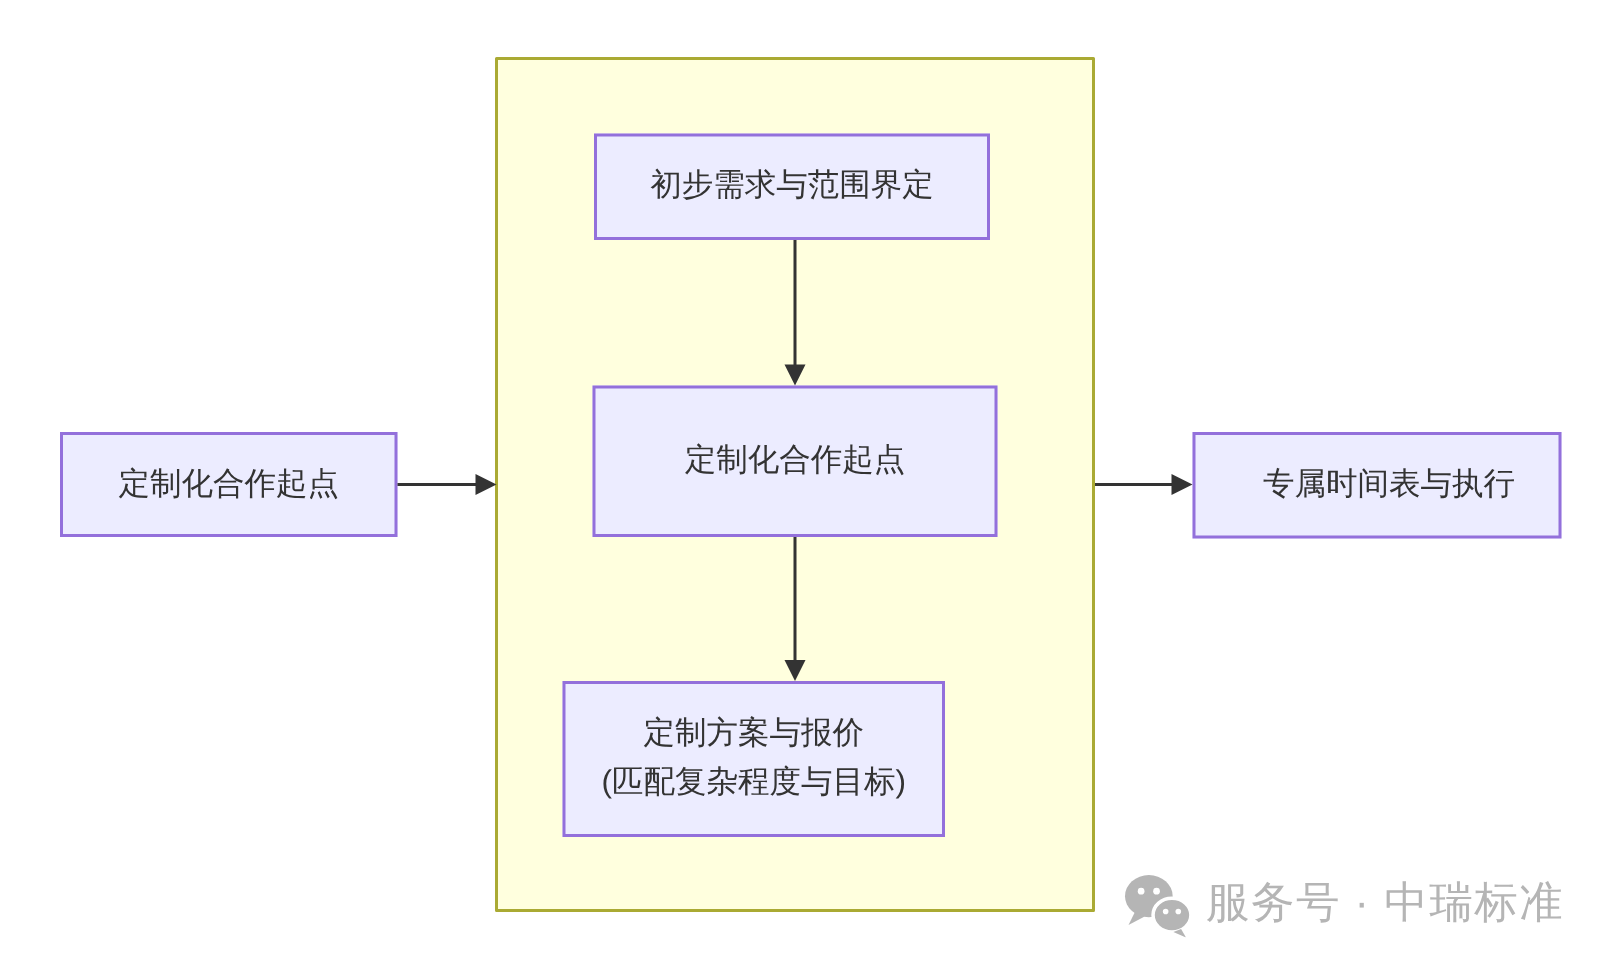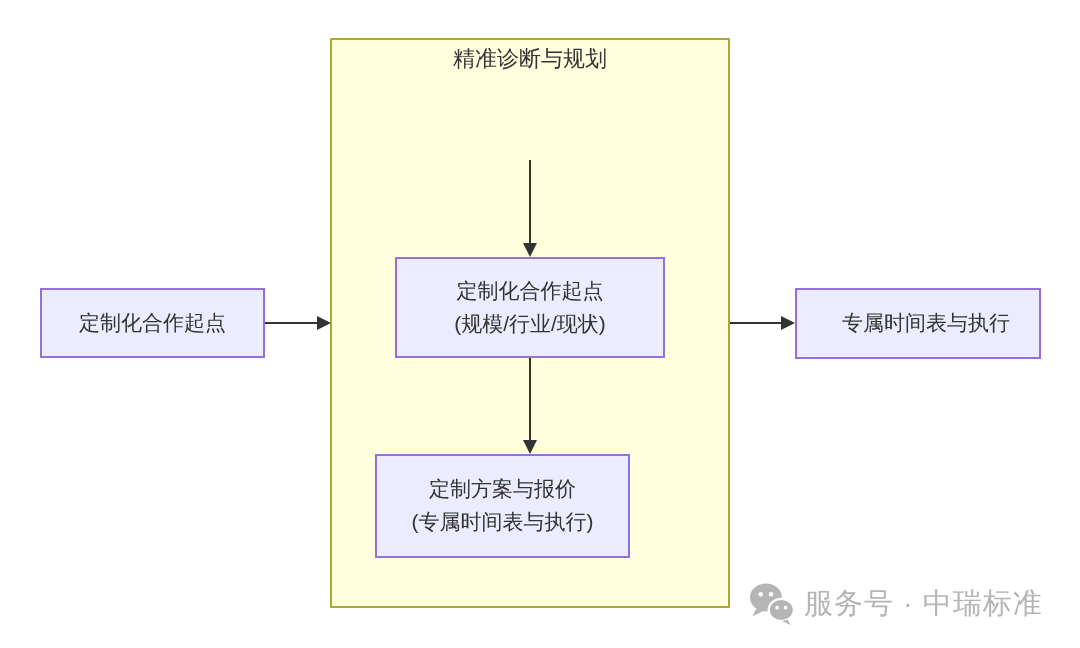--- a/index.html
+++ b/index.html
@@ -88,52 +88,52 @@
   .edge2-head { left: 523px; top: 440px; }
   .edge3-line { left: 265px; top: 322px; width: 54px; }
   .edge3-head { left: 317px; top: 316px; }
   .edge4-line { left: 730px; top: 322px; width: 53px; }
   .edge4-head { left: 781px; top: 316px; }
 
   .watermark {
     position: absolute;
     left: 748px; top: 582px;
     display: flex;
-    align-items: center;
     gap: 9px;
     color: var(--watermark);
   }
   .watermark-text {
     font-size: 29px;
     letter-spacing: 1px;
     white-space: nowrap;
   }
   .wechat-icon svg { display: block; }
 </style>
 </head>
 <body>
 
 <div class="canvas">
 
   <div class="subgraph"></div>
-  <div class="subgraph-title">精准诊断与规划</div>
 
   <div class="node node-start">
     <span>定制化合作起点</span>
   </div>
 
+  <div class="node node-step1">
+    <span>初步需求与范围界定</span>
+  </div>
 
   <div class="node node-step2">
     <span>定制化合作起点</span>
-    <span>(规模/行业/现状)</span>
   </div>
 
   <div class="node node-step3">
     <span>定制方案与报价</span>
-    <span>(专属时间表与执行)</span>
+    <span>(匹配复杂程度与目标)</span>
   </div>
 
   <div class="node node-end">
     <span>专属时间表与执行</span>
   </div>
 
   <div class="edge-line-v edge1-line"></div>
   <div class="arrowhead-down edge1-head"></div>
 
   <div class="edge-line-v edge2-line"></div>

